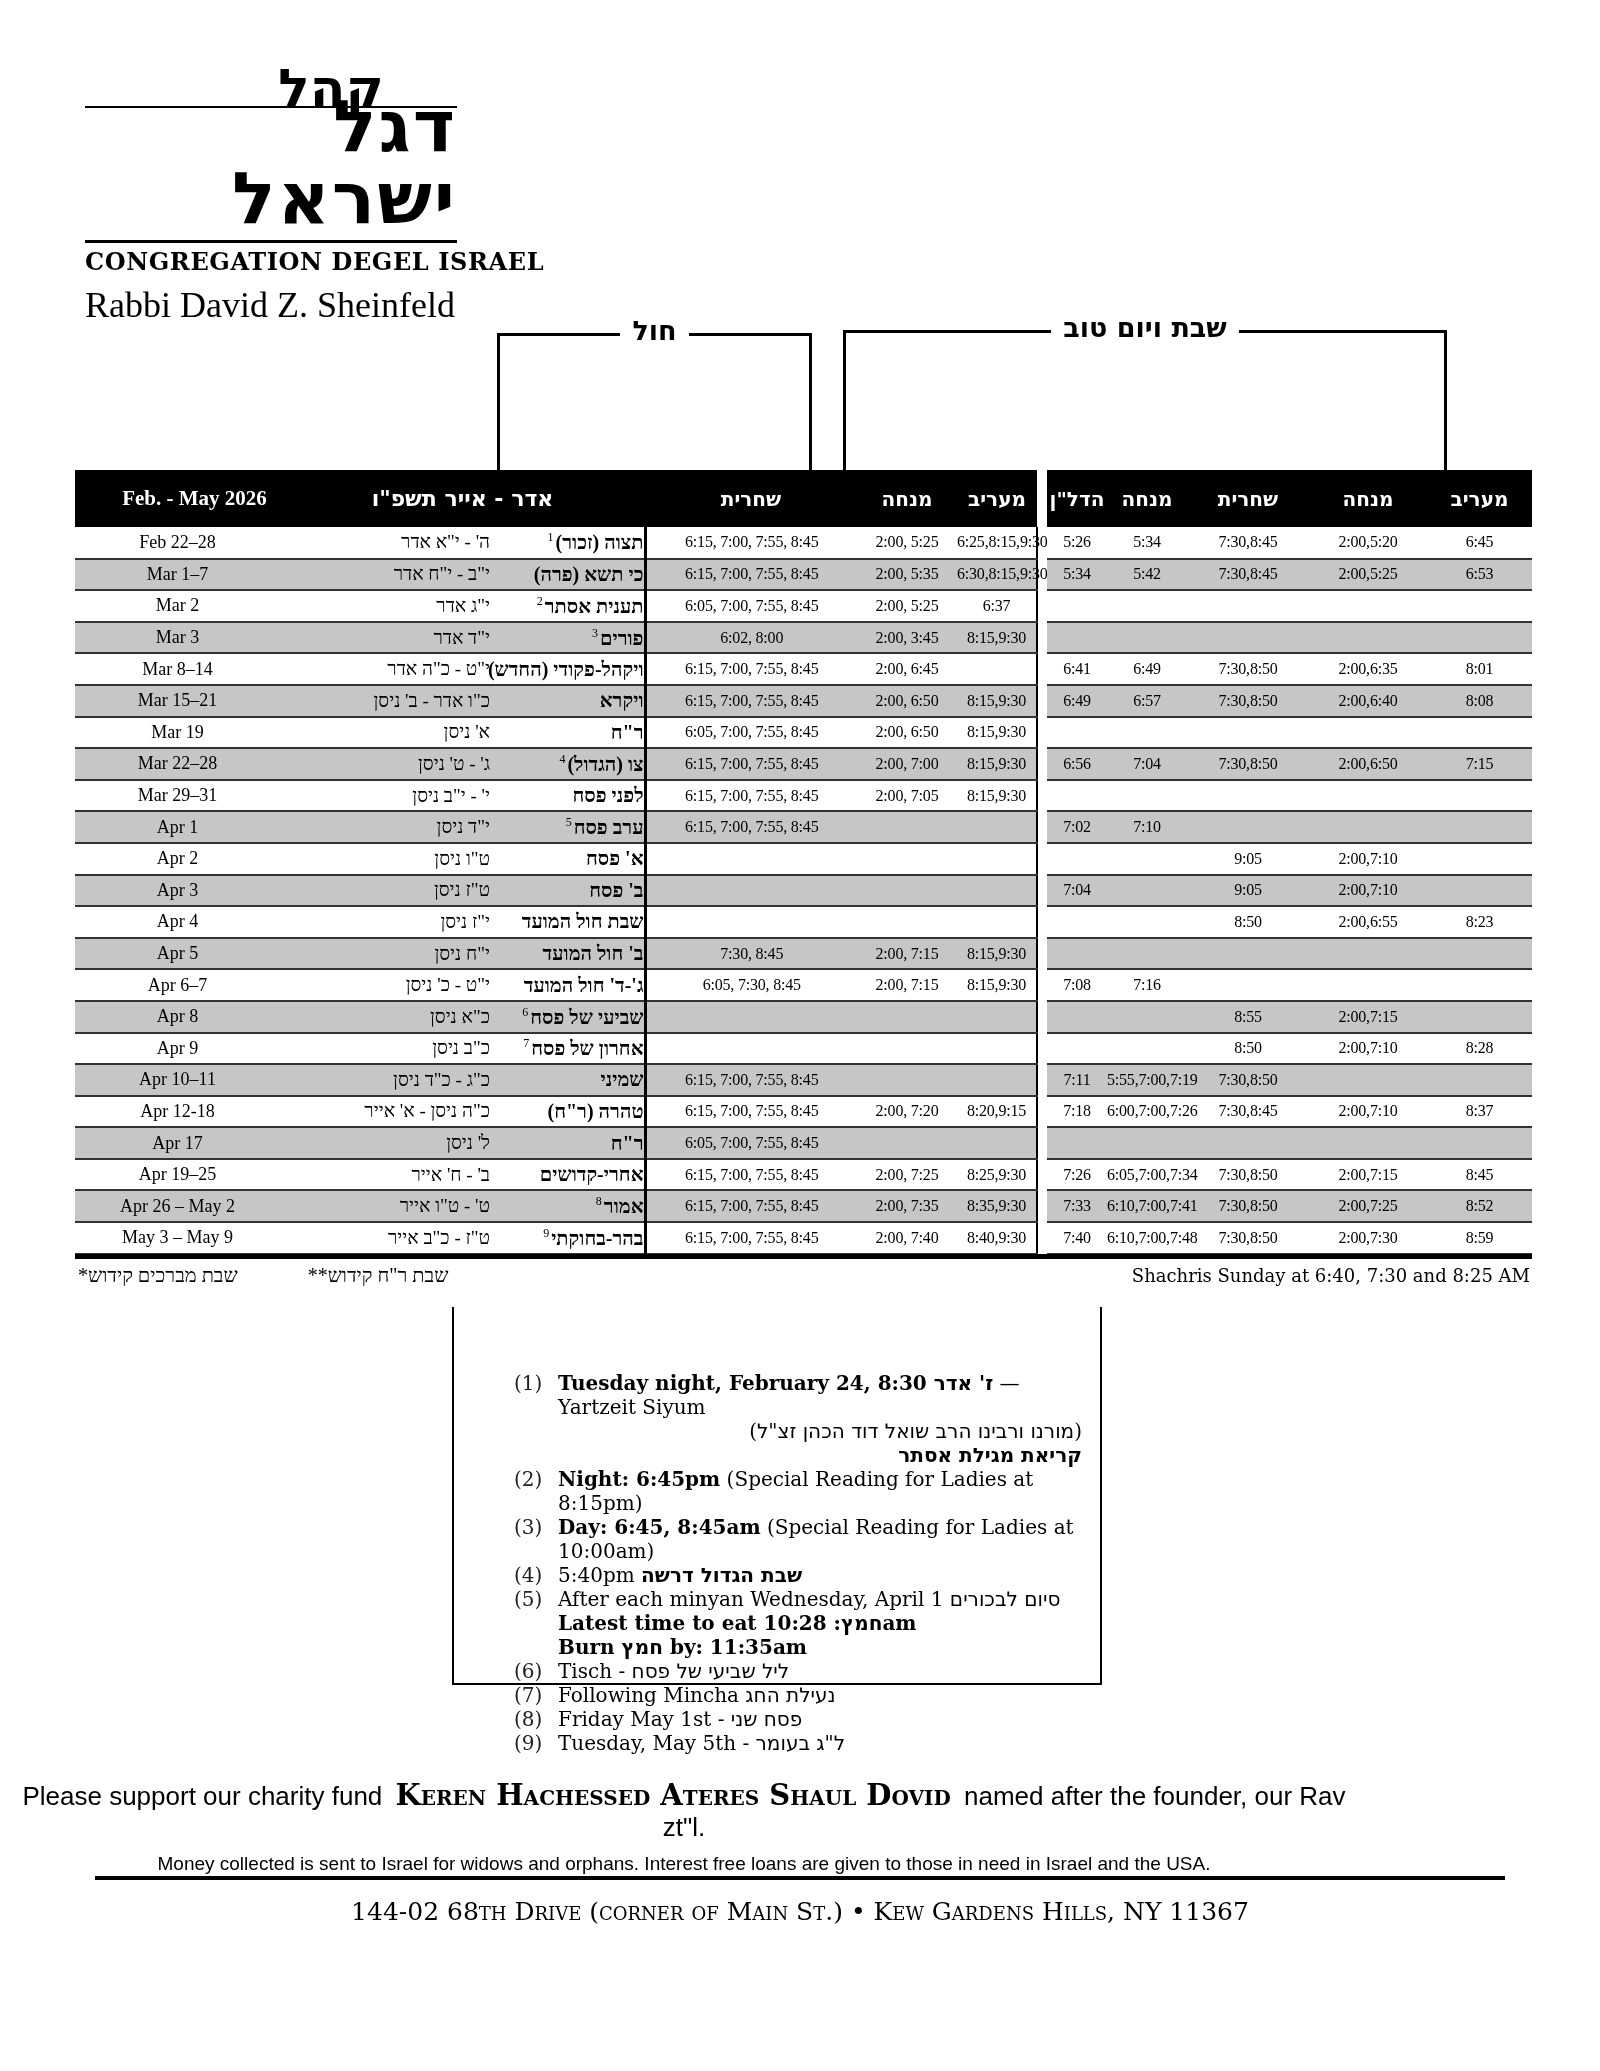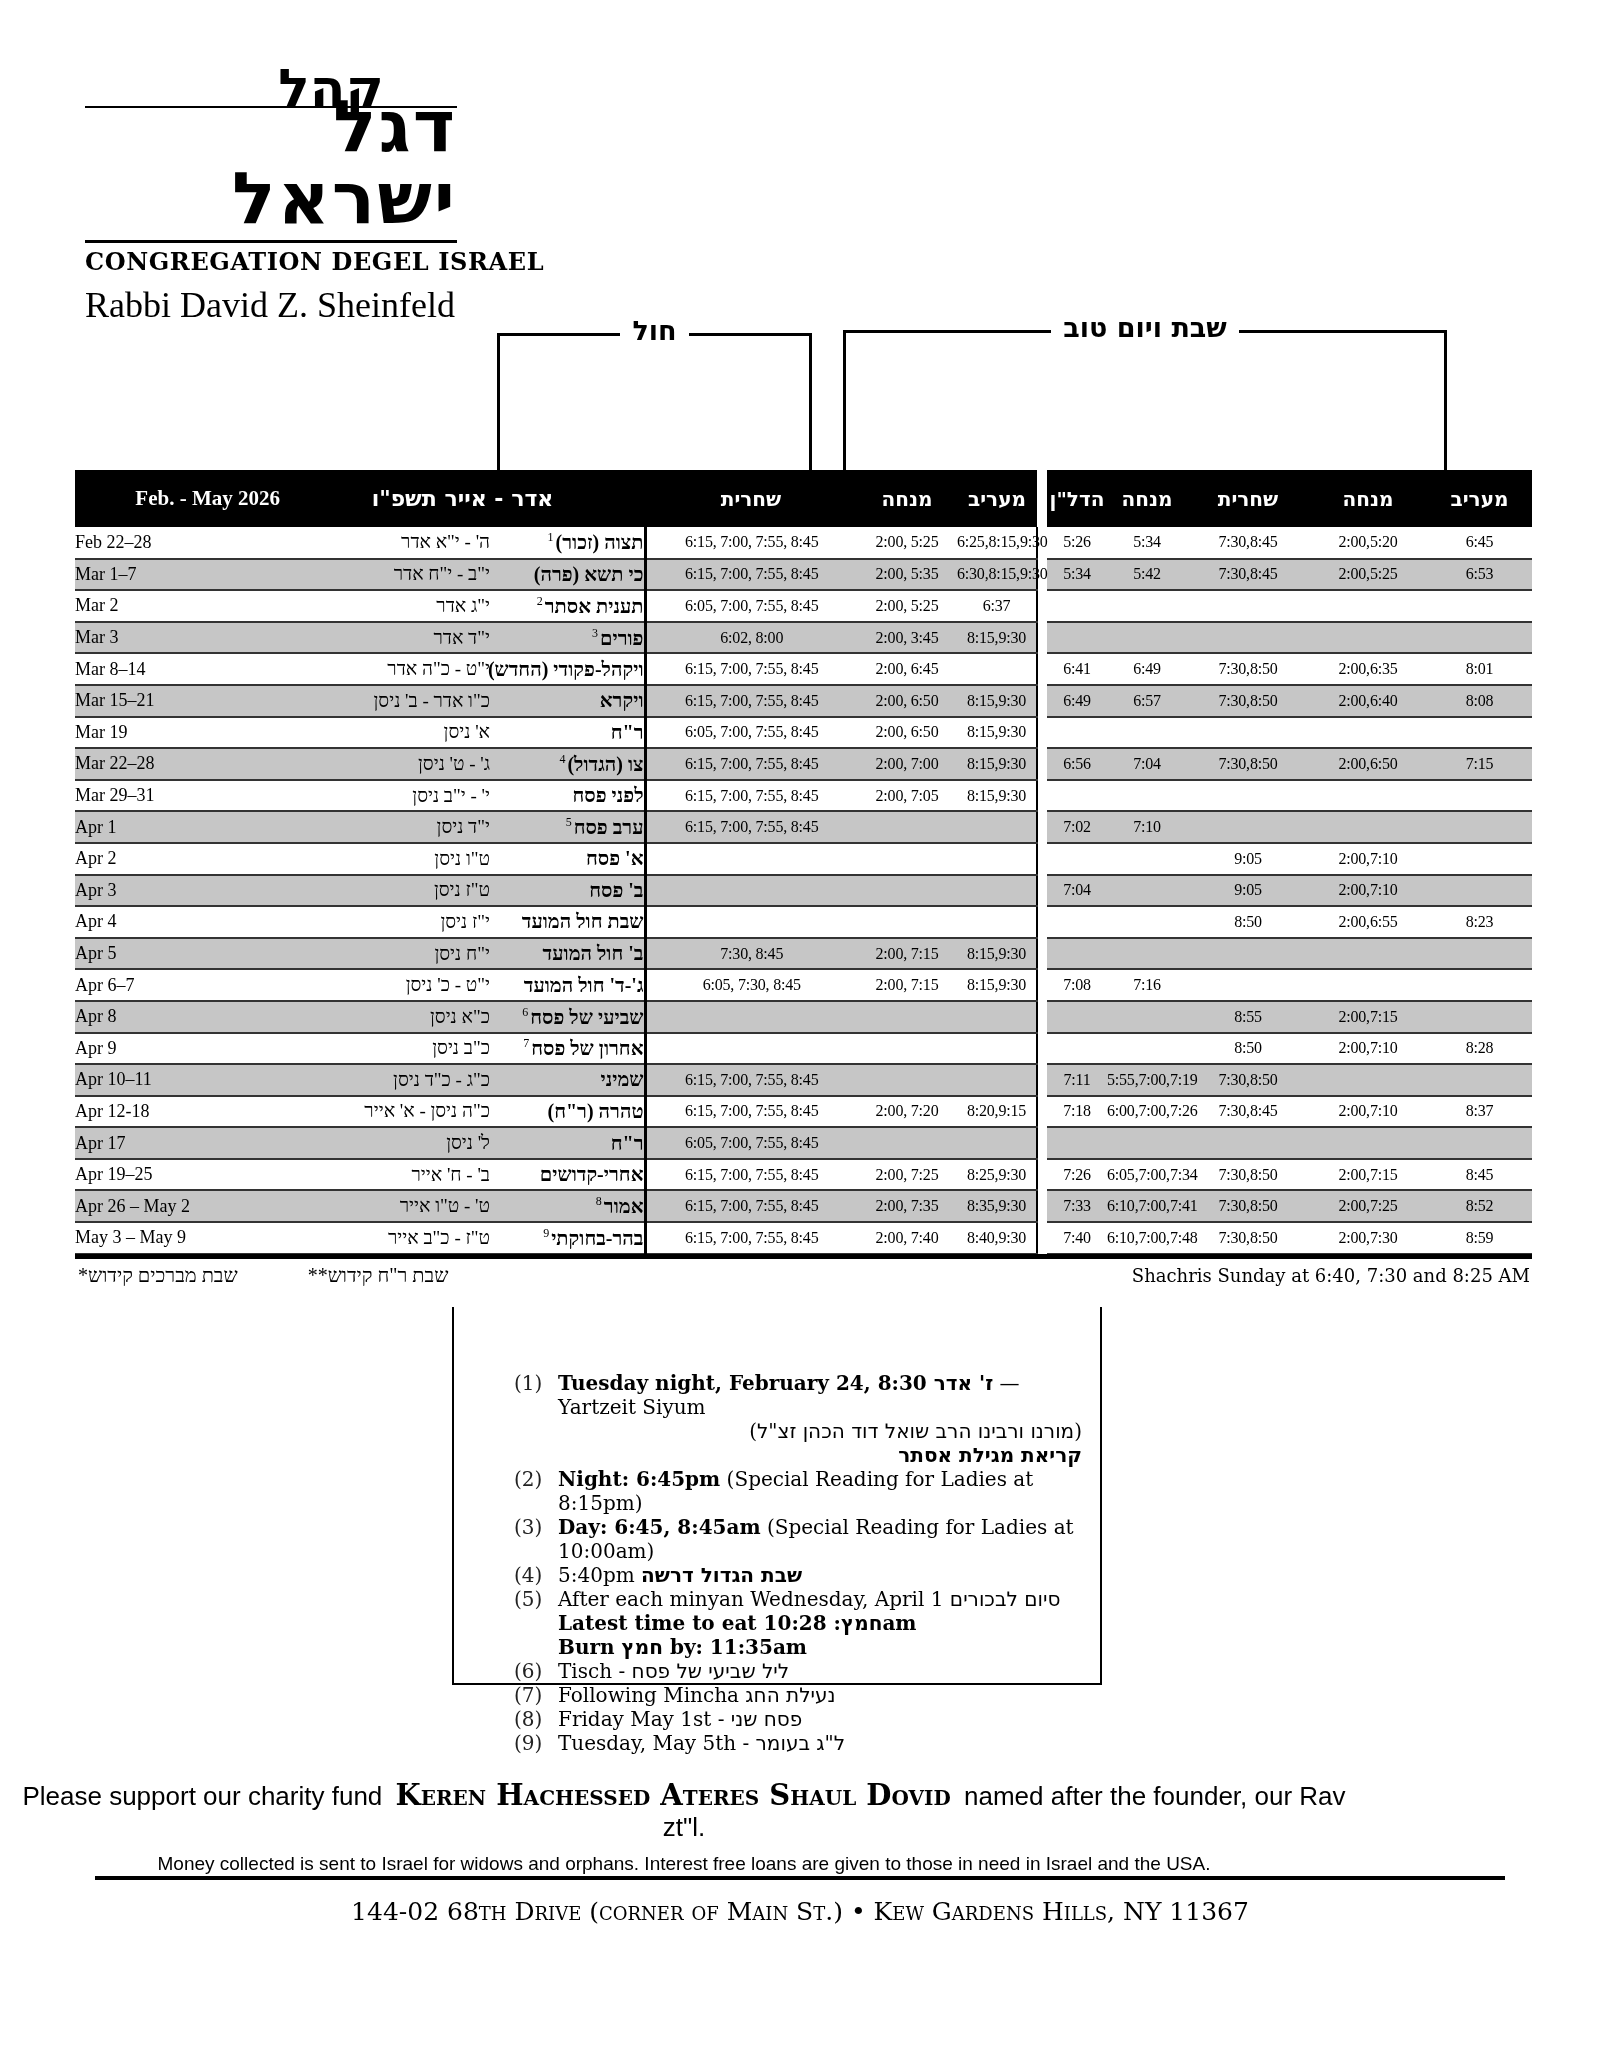--- a/index.html
+++ b/index.html
@@ -25,28 +25,28 @@
   .bracket .corner.right { border-right:3px solid #000; }
   .bracket .blabel { margin-top:-17px; padding:0 12px; font-weight:bold; font-size:27px;
                      line-height:1.1; white-space:nowrap; font-family:"DejaVu Sans",sans-serif; }
 
   
   table.schedule { position:absolute; left:75px; top:470px; width:1457px;
                    border-collapse:collapse; table-layout:fixed; }
   table.schedule th, table.schedule td { padding:0; white-space:nowrap; overflow:visible; }
   thead th { background:#000; color:#fff; height:57px; font-weight:bold; vertical-align:middle; }
   thead th.c-gap { background:#fff; }
-  thead th.h-date { text-align:right; padding-left:34px; font-size:21px; font-family:"Liberation Serif",serif; }
+  thead th.h-date { text-align:center; padding-left:34px; font-size:21px; font-family:"Liberation Serif",serif; }
   thead th.h-heb  { font-size:22px; font-family:"DejaVu Sans",sans-serif; }
   thead th.h-time { font-size:20px; font-family:"DejaVu Sans",sans-serif; }
   tbody td { height:31.6px; box-sizing:border-box; border-bottom:2px solid #333;
              text-align:center; vertical-align:middle; background:#fff; }
   tbody tr.shaded td { background:#c6c6c6; }
   tbody td.c-gap, tbody tr.shaded td.c-gap { background:#fff; border-bottom:none; }
-  td.c-date  { text-align:left; padding-left:20px; font-size:18px;margin-top:17px; }
+  td.c-date  { text-align:center; padding-left:20px; font-size:18px;margin-top:17px; }
   td.c-heb   { text-align:right; padding-right:18px; font-size:19px; }
   td.c-parsha{ text-align:right; padding-right:6px; font-size:20px; font-weight:bold;
                border-right:3px solid #000; }
   td.c-time  { font-size:16px; letter-spacing:-0.2px; }
   td.c-wma   { border-right:2px solid #000; }
   td.c-parsha sup { font-size:12px; font-weight:normal; vertical-align:super; padding:0 2px; }
   .table-bottom-bar { position:absolute; left:75px; top:1254px; width:1457px; height:5px; background:#000; }
 
   
   .legend { position:absolute; left:78px; top:1264px; width:1452px; display:flex; align-items:baseline; }

